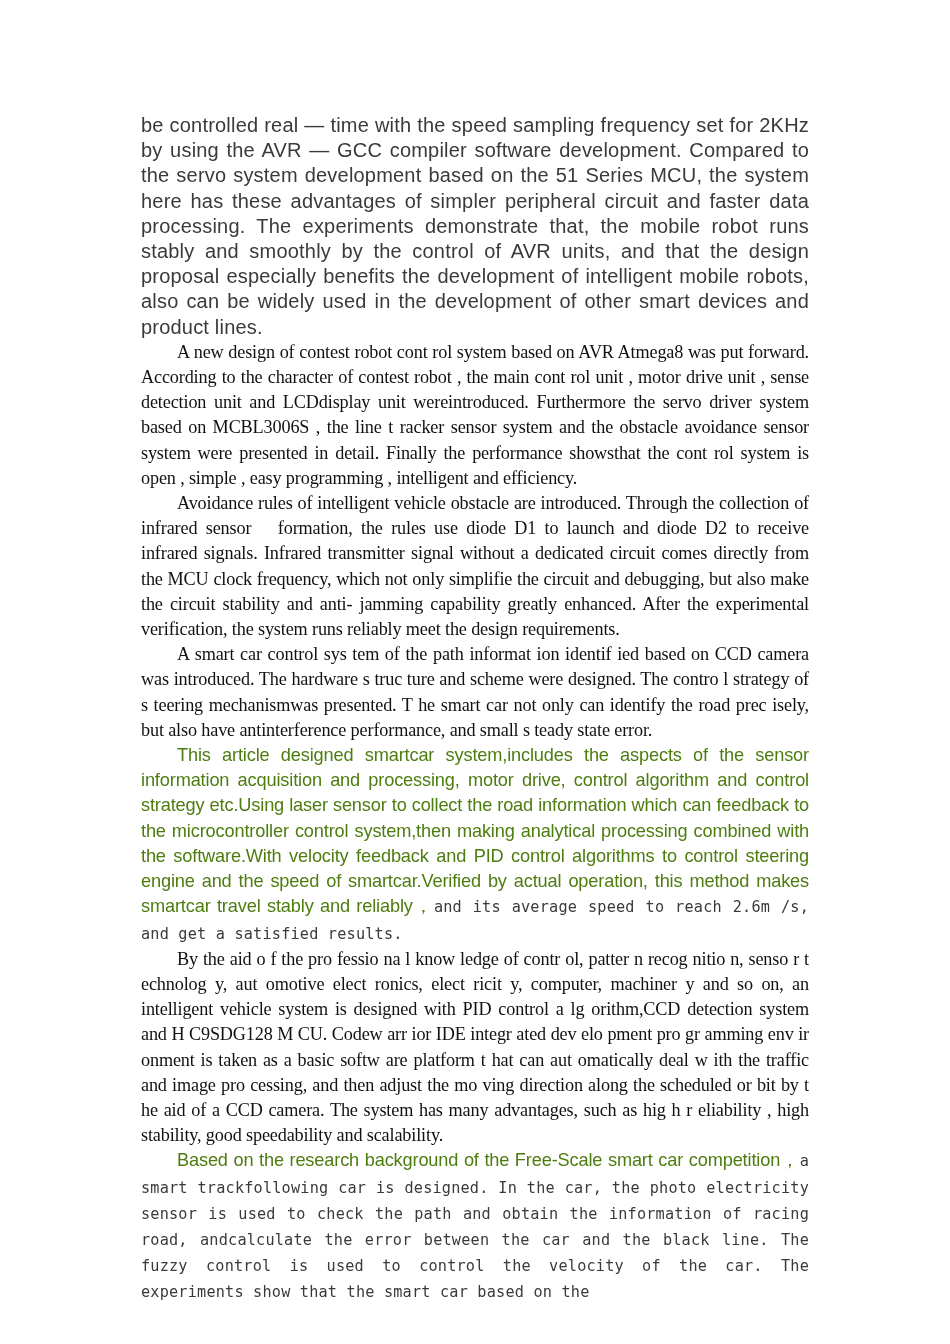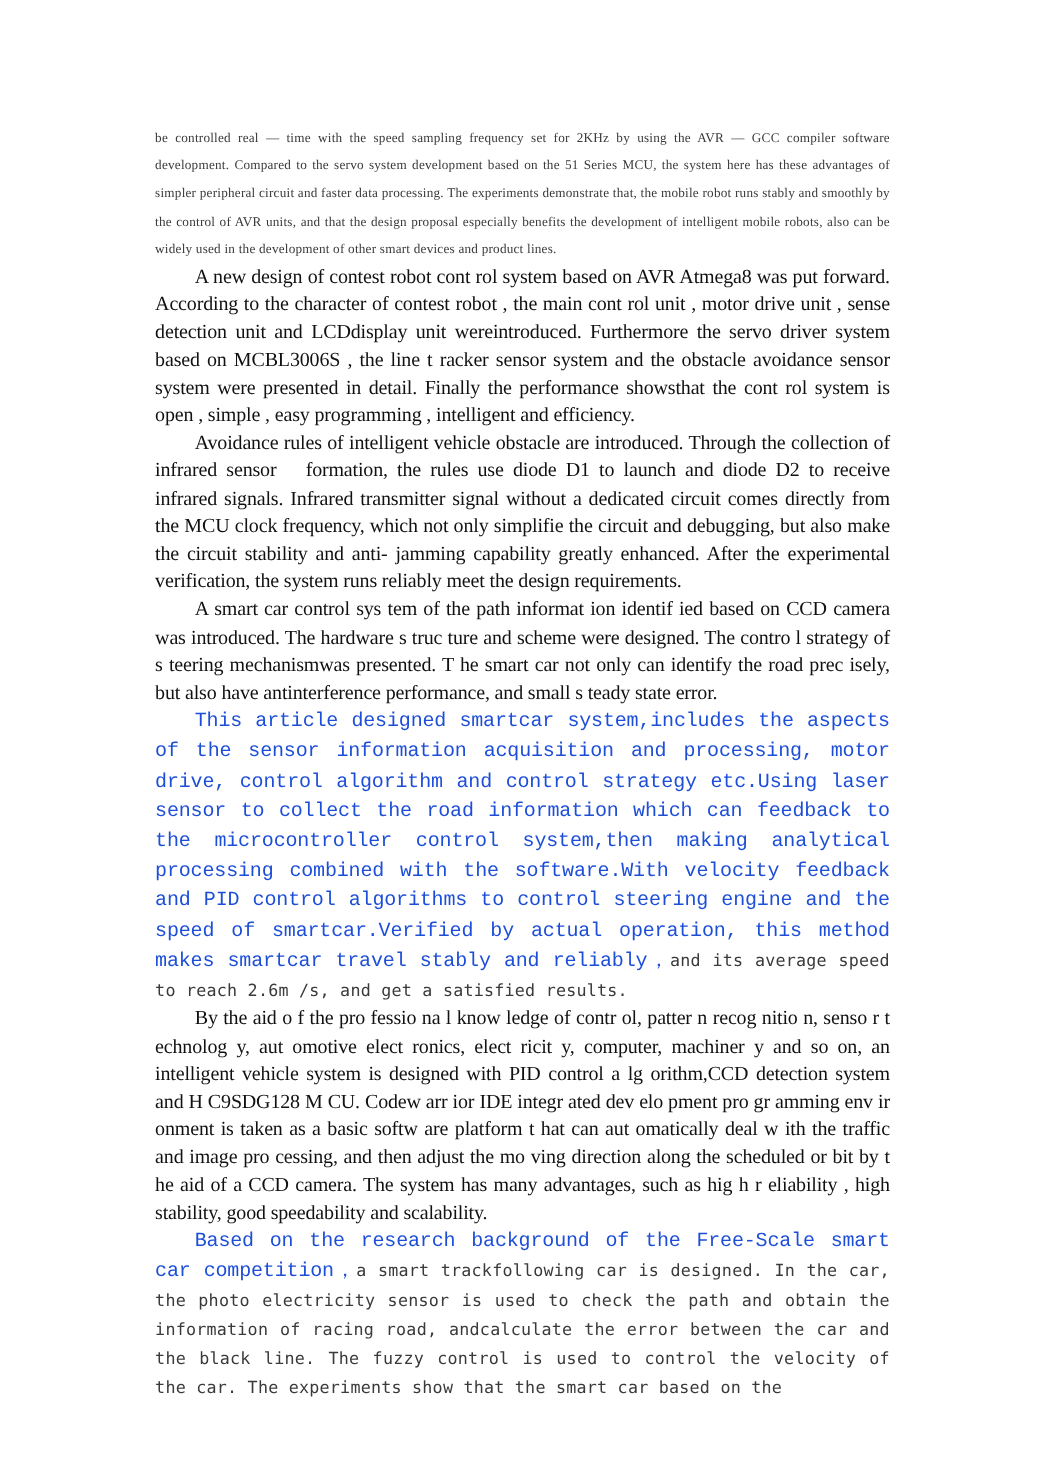--- a/index.html
+++ b/index.html
@@ -46,41 +46,41 @@
     font-family: "Liberation Serif", "DejaVu Serif", serif;
     font-size: 18.2px;
     line-height: 25.2px;
     letter-spacing: -0.15px;
     text-indent: 36px;
     color: #111111;
   }
 
   
   .mono {
-    font-family: Liberation Serif, serif;
-    font-size: 12px;
+    font-family: Liberation Sans, sans-serif;
+    font-size: 20px;
     line-height: 25.2px;
     letter-spacing: 0.2px;
     color: #3a3a3a;
     text-indent: 0;
   }
 
   
   .mono-run {
     font-family: "DejaVu Sans Mono", "Liberation Mono", monospace;
     font-size: 15.2px;
     letter-spacing: 0.2px;
     color: #3a3a3a;
   }
 
   .serif-run {
-    font-family: Liberation Mono, monospace;
+    font-family: Liberation Sans, sans-serif;
     font-size: 18.2px;
     letter-spacing: -0.15px;
-    color: #1d4ed8;
+    color: #4d7c0f;
   }
 
   
   .para:after {
     content: "";
     display: inline-block;
     width: 100%;
   }
   .nostretch:after { display: none; }
 

